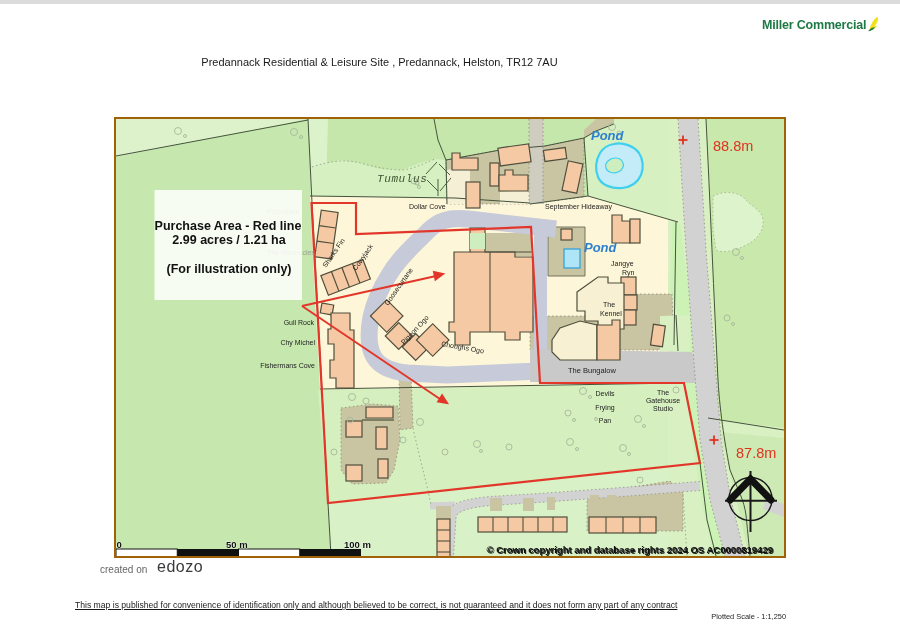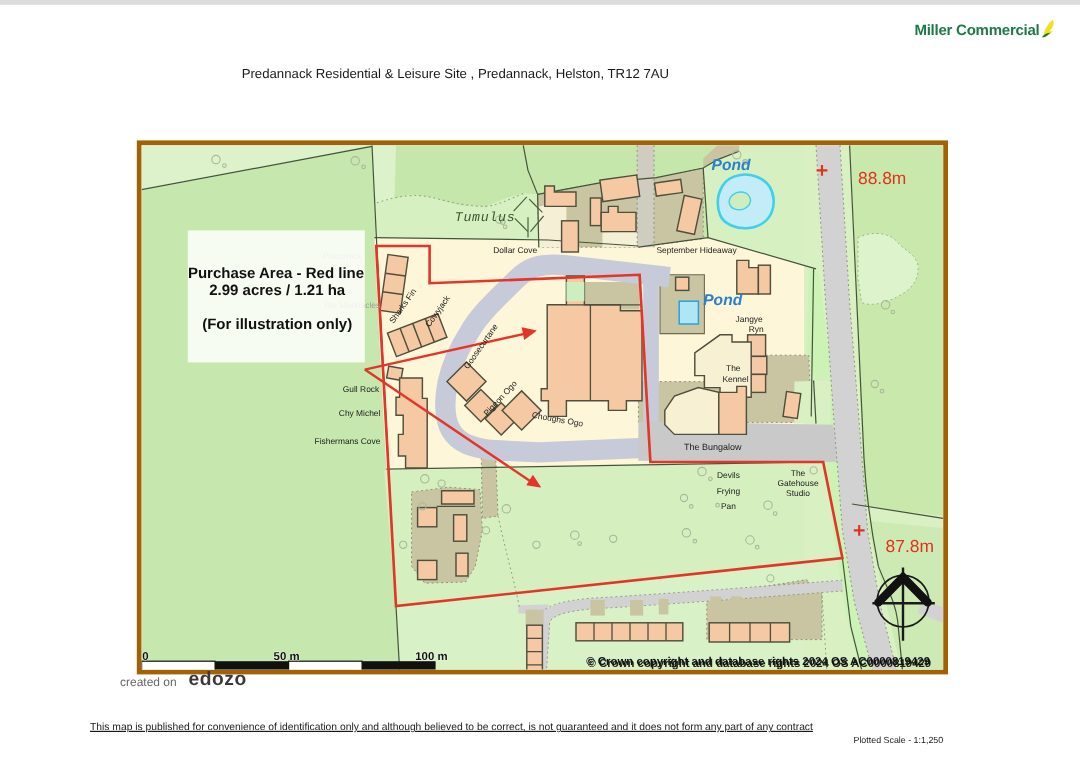--- a/index.html
+++ b/index.html
@@ -1,23 +1,23 @@
 <!DOCTYPE html>
 <html><head>
 <meta charset="utf-8">
 <style>
   html,body{margin:0;padding:0;}
   body{width:900px;height:638px;background:#ffffff;font-family:"Liberation Sans",sans-serif;position:relative;overflow:hidden;}
   .topbar{position:absolute;left:0;top:0;width:900px;height:4px;background:#dcdcdc;}
   .title{position:absolute;left:0;top:56px;width:759px;text-align:center;font-size:11px;color:#1a1a1a;}
   .logo{position:absolute;left:762px;top:14px;width:130px;height:24px;}
   .logo .txt{position:absolute;left:0;top:4px;font-size:12.5px;font-weight:bold;color:#1e7a45;letter-spacing:-0.2px;}
-  .mapbox{position:absolute;left:114px;top:117px;width:668px;height:437px;border:4px solid #a16207;}
+  .mapbox{position:absolute;left:114px;top:117px;width:668px;height:437px;border:2px solid #a16207;}
   .createdon{position:absolute;left:100px;top:564px;font-size:10px;color:#666;}
-  .edozo{position:absolute;left:157px;top:558px;font-size:16px;font-weight:bold;color:#3a3a3e;letter-spacing:0.5px;}
+  .edozo{position:absolute;left:157px;top:558px;font-size:16px;font-weight:normal;color:#3a3a3e;letter-spacing:0.5px;}
   .pscale{position:absolute;left:586px;top:564px;width:200px;text-align:right;font-size:7.4px;color:#222;margin-top:48px;}
   .footer{position:absolute;left:75px;top:600px;font-size:8.6px;color:#1a1a1a;text-decoration:underline;}
 </style>
 </head>
 <body>
 <div class="topbar"></div>
 <div class="title">Predannack Residential &amp; Leisure Site , Predannack, Helston, TR12 7AU</div>
 <div class="logo">
   <span class="txt">Miller Commercial</span>
   <svg width="20" height="20" style="position:absolute;left:100px;top:1px;" viewBox="0 0 26 26">

